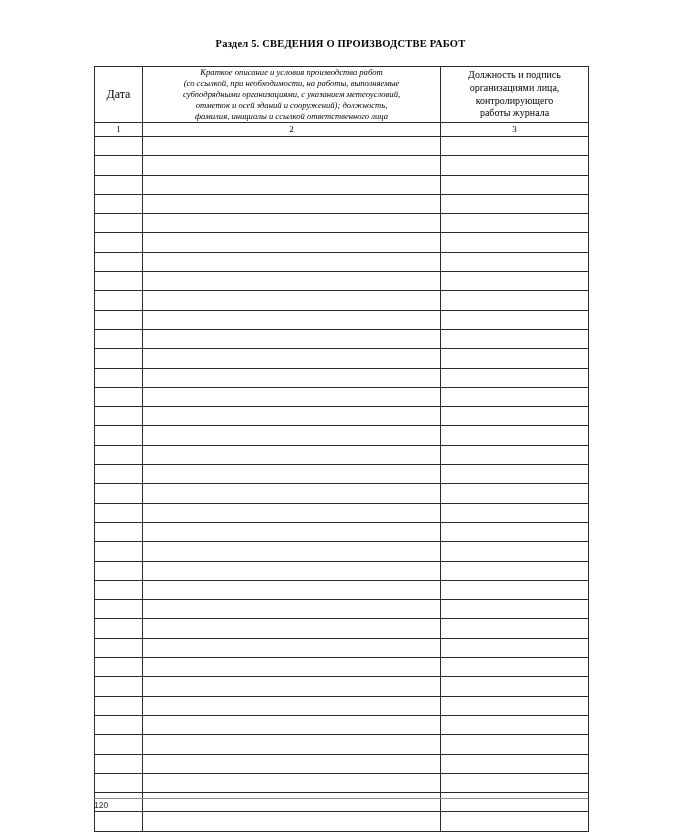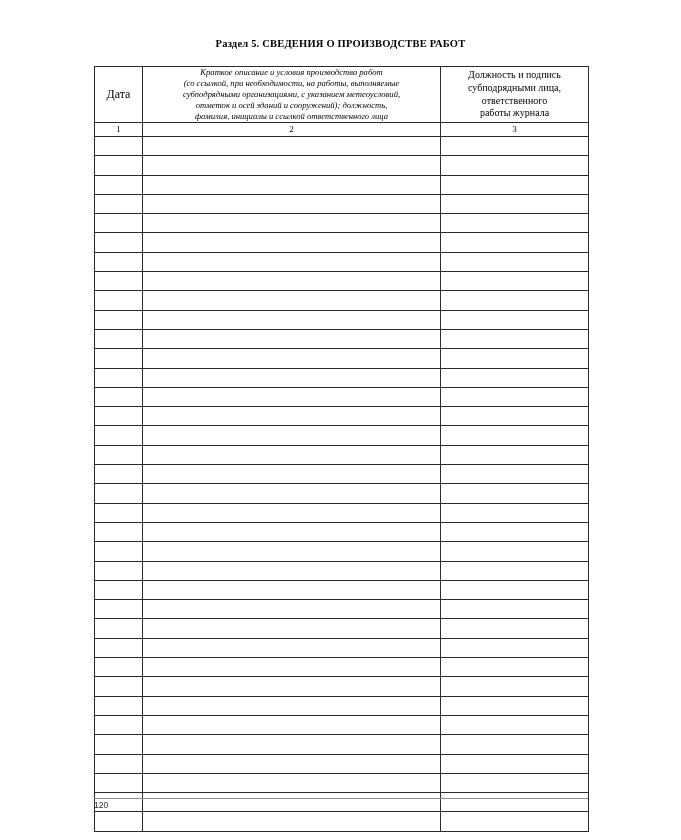--- a/index.html
+++ b/index.html
@@ -116,22 +116,22 @@
           </td>
           <td class="head-desc">
             <div>Краткое описание и условия производства работ</div>
             <div>(со ссылкой, при необходимости, на работы, выполняемые</div>
             <div>субподрядными организациями, с указанием метеоусловий,</div>
             <div>отметок и осей зданий и сооружений); должность,</div>
             <div>фамилия, инициалы и ссылкой ответственного лица</div>
           </td>
           <td class="head-sign">
             <div>Должность и подпись</div>
-            <div>субподрядными лица,</div>
-            <div>ответственного</div>
+            <div>организациями лица,</div>
+            <div>контролирующего</div>
             <div>работы журнала</div>
           </td>
         </tr>
         <tr class="numrow">
           <td>1</td>
           <td>2</td>
           <td>3</td>
         </tr>
       </thead>
       <tbody id="journal-body">

